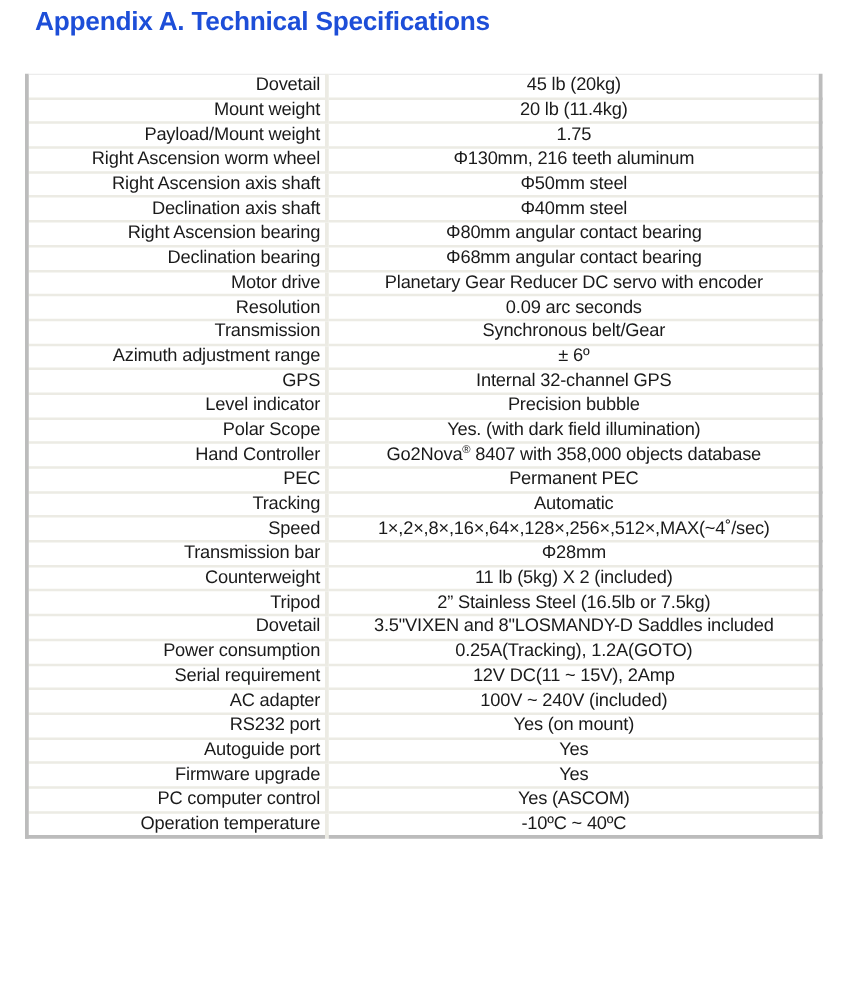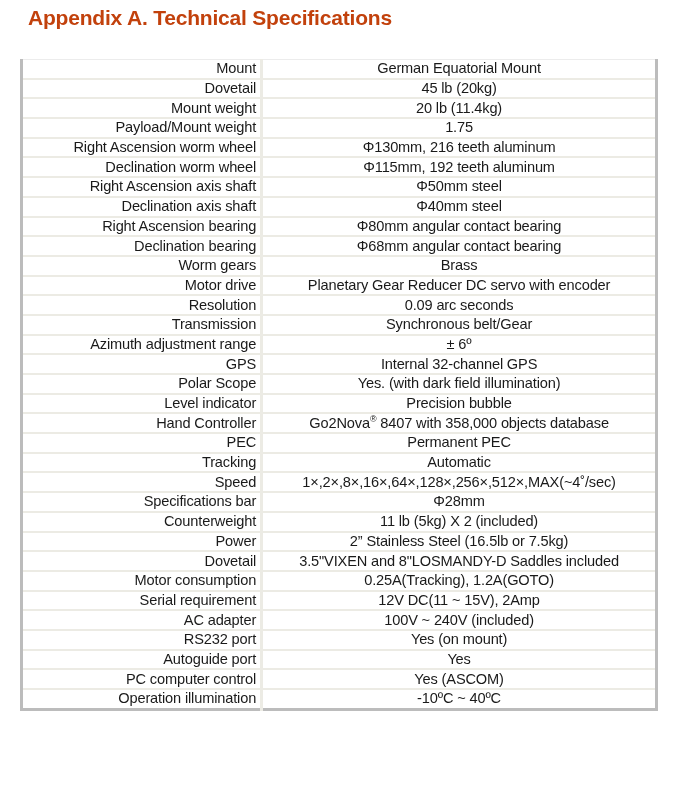--- a/index.html
+++ b/index.html
@@ -17,21 +17,21 @@
     }
     .title {
       position: absolute;
       left: 28px;
       top: 6px;
       margin: 0;
       font-family: "Liberation Sans", sans-serif;
       font-weight: bold;
       font-size: 21px;
       letter-spacing: -0.2px;
-      color: #c2410c;
+      color: #1d4ed8;
     }
     .spec-table {
       position: absolute;
       left: 20px;
       top: 59px;
       width: 638px;
       border-collapse: collapse;
       border-left: 3px solid #bcbcbc;
       border-right: 3px solid #bcbcbc;
       border-bottom: 3px solid #bcbcbc;
@@ -70,145 +70,137 @@
 
 <h1 class="title">Appendix A. Technical Specifications</h1>
 
 <table class="spec-table">
   <colgroup>
       <col class="c1">
       <col class="c2">
     </colgroup>
   <tbody>
     <tr>
-        <td class="label">Mount</td>
-        <td class="value">German Equatorial Mount</td>
-      </tr>
-    <tr>
         <td class="label">Dovetail</td>
         <td class="value">45 lb (20kg)</td>
       </tr>
     <tr>
         <td class="label">Mount weight</td>
         <td class="value">20 lb (11.4kg)</td>
       </tr>
     <tr>
         <td class="label">Payload/Mount weight</td>
         <td class="value">1.75</td>
       </tr>
     <tr>
         <td class="label">Right Ascension worm wheel</td>
         <td class="value">Φ130mm, 216 teeth aluminum</td>
       </tr>
     <tr>
-        <td class="label">Declination worm wheel</td>
-        <td class="value">Φ115mm, 192 teeth aluminum</td>
-      </tr>
-    <tr>
         <td class="label">Right Ascension axis shaft</td>
         <td class="value">Φ50mm steel</td>
       </tr>
     <tr>
         <td class="label">Declination axis shaft</td>
         <td class="value">Φ40mm steel</td>
       </tr>
     <tr>
         <td class="label">Right Ascension bearing</td>
         <td class="value">Φ80mm angular contact bearing</td>
       </tr>
     <tr>
         <td class="label">Declination bearing</td>
         <td class="value">Φ68mm angular contact bearing</td>
       </tr>
     <tr>
-        <td class="label">Worm gears</td>
-        <td class="value">Brass</td>
-      </tr>
-    <tr>
         <td class="label">Motor drive</td>
         <td class="value">Planetary Gear Reducer DC servo with encoder</td>
       </tr>
     <tr>
         <td class="label">Resolution</td>
         <td class="value">0.09 arc seconds</td>
       </tr>
     <tr>
         <td class="label">Transmission</td>
         <td class="value">Synchronous belt/Gear</td>
       </tr>
     <tr>
         <td class="label">Azimuth adjustment range</td>
         <td class="value">± 6º</td>
       </tr>
     <tr>
         <td class="label">GPS</td>
         <td class="value">Internal 32-channel GPS</td>
       </tr>
     <tr>
+        <td class="label">Level indicator</td>
+        <td class="value">Precision bubble</td>
+      </tr>
+    <tr>
         <td class="label">Polar Scope</td>
         <td class="value">Yes. (with dark field illumination)</td>
       </tr>
     <tr>
-        <td class="label">Level indicator</td>
-        <td class="value">Precision bubble</td>
-      </tr>
-    <tr>
         <td class="label">Hand Controller</td>
         <td class="value"><span>Go2Nova</span><span class="reg">®</span><span> 8407  with 358,000 objects database</span></td>
       </tr>
     <tr>
         <td class="label">PEC</td>
         <td class="value">Permanent PEC</td>
       </tr>
     <tr>
         <td class="label">Tracking</td>
         <td class="value">Automatic</td>
       </tr>
     <tr>
         <td class="label">Speed</td>
         <td class="value">1×,2×,8×,16×,64×,128×,256×,512×,MAX(~4˚/sec)</td>
       </tr>
     <tr>
-        <td class="label">Specifications bar</td>
+        <td class="label">Transmission bar</td>
         <td class="value">Φ28mm</td>
       </tr>
     <tr>
         <td class="label">Counterweight</td>
         <td class="value">11 lb (5kg) X 2 (included)</td>
       </tr>
     <tr>
-        <td class="label">Power</td>
+        <td class="label">Tripod</td>
         <td class="value">2” Stainless Steel (16.5lb or 7.5kg)</td>
       </tr>
     <tr>
         <td class="label">Dovetail</td>
         <td class="value">3.5"VIXEN and 8"LOSMANDY-D Saddles included</td>
       </tr>
     <tr>
-        <td class="label">Motor consumption</td>
+        <td class="label">Power consumption</td>
         <td class="value">0.25A(Tracking),  1.2A(GOTO)</td>
       </tr>
     <tr>
         <td class="label">Serial requirement</td>
         <td class="value">12V DC(11 ~ 15V), 2Amp</td>
       </tr>
     <tr>
         <td class="label">AC adapter</td>
         <td class="value">100V ~ 240V (included)</td>
       </tr>
     <tr>
         <td class="label">RS232 port</td>
         <td class="value">Yes (on mount)</td>
       </tr>
     <tr>
         <td class="label">Autoguide port</td>
         <td class="value">Yes</td>
       </tr>
     <tr>
+        <td class="label">Firmware upgrade</td>
+        <td class="value">Yes</td>
+      </tr>
+    <tr>
         <td class="label">PC computer control</td>
         <td class="value">Yes (ASCOM)</td>
       </tr>
     <tr>
-        <td class="label">Operation illumination</td>
+        <td class="label">Operation temperature</td>
         <td class="value">-10ºC ~ 40ºC</td>
       </tr>
   </tbody>
 </table>
 
 </body></html>

